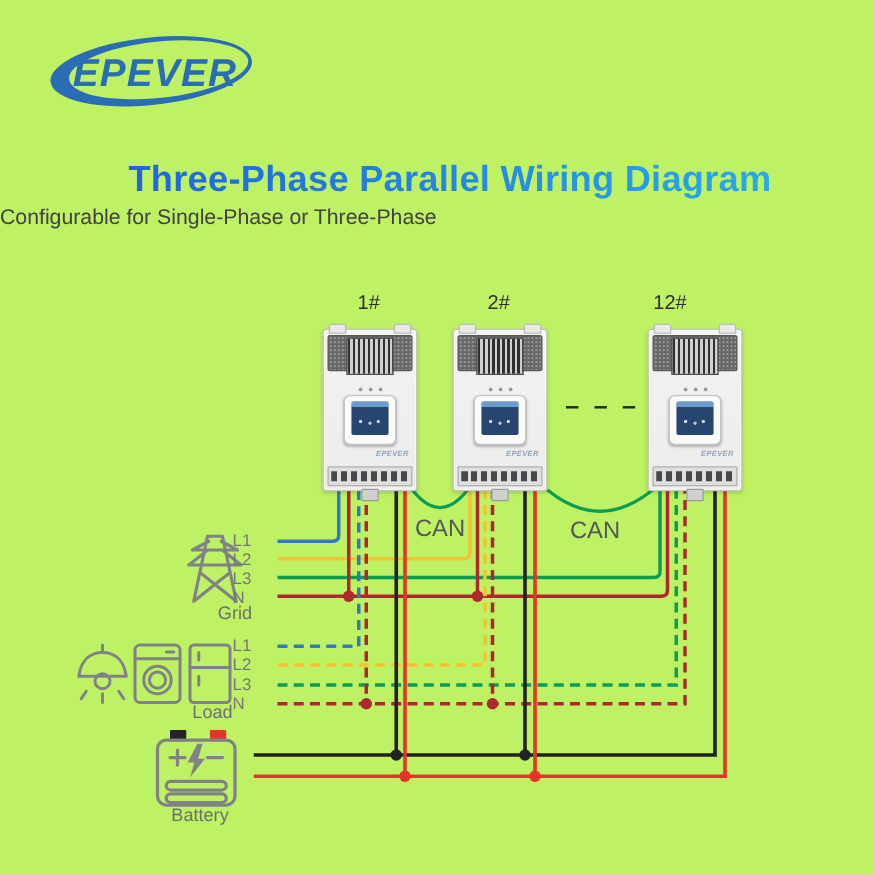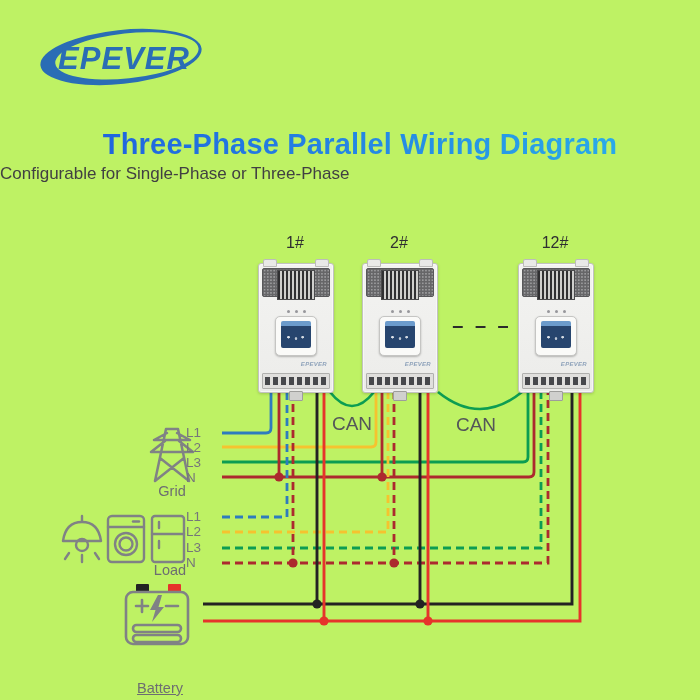--- a/index.html
+++ b/index.html
@@ -141,21 +141,21 @@
         <circle cx="420" cy="604" r="4.6"></circle>
     </g>
     <g fill="#E6342B">
       <circle cx="324" cy="621" r="4.6"></circle>
         <circle cx="428" cy="621" r="4.6"></circle>
     </g>
   </svg>
 
   <div class="inv-label" style="left:265px;">1#</div>
   <div class="inv-label" style="left:369px;">2#</div>
-  <div class="inv-label" style="left:525px;">12#</div>
+  <div class="inv-label" style="left:506px;">12#</div>
   <div class="dashes">– – –</div>
 
   <div class="inverter" style="left:258px;">
     <div class="ear ear-l"></div>
     <div class="ear ear-r"></div>
     <div class="grille"></div>
     <div class="slats"></div>
     <div class="btn-row">
         <i></i>
         <i></i>
@@ -209,23 +209,23 @@
   <div class="lbl line-lbl" style="top:425px;">L1</div>
   <div class="lbl line-lbl" style="top:440px;">L2</div>
   <div class="lbl line-lbl" style="top:455px;">L3</div>
   <div class="lbl line-lbl" style="top:470px;">N</div>
 
   <div class="lbl line-lbl" style="top:509px;">L1</div>
   <div class="lbl line-lbl" style="top:524px;">L2</div>
   <div class="lbl line-lbl" style="top:540px;">L3</div>
   <div class="lbl line-lbl" style="top:555px;">N</div>
 
-  <div class="lbl group-lbl" style="left:142px;top:483px;width:60px;">Grid</div>
+  <div class="lbl group-lbl" style="left:158px;top:483px;width:60px;">Grid</div>
   <div class="lbl group-lbl" style="left:140px;top:562px;width:60px;">Load</div>
-  <div class="lbl group-lbl" style="left:122px;top:680px;width:76px;text-decoration:underline;">Battery</div>
+  <div class="lbl group-lbl" style="left:122px;top:645px;width:76px;">Battery</div>
 
   <div class="icon" style="left:146px;top:425px;">
     <svg width="52" height="58" viewBox="0 0 52 58">
       <path fill="none" stroke="#808285" stroke-width="2.5" stroke-linecap="round" stroke-linejoin="round" d="M20,4 H32 M20,4 L9,56 M32,4 L43,56
                M8,15 H44 M5,27 H47
                M8,15 L21,8 M44,15 L31,8 M5,27 L19,16 M47,27 L33,16
                M14,33 L43,56 M38,33 L9,56"></path>
     </svg>
   </div>
 

